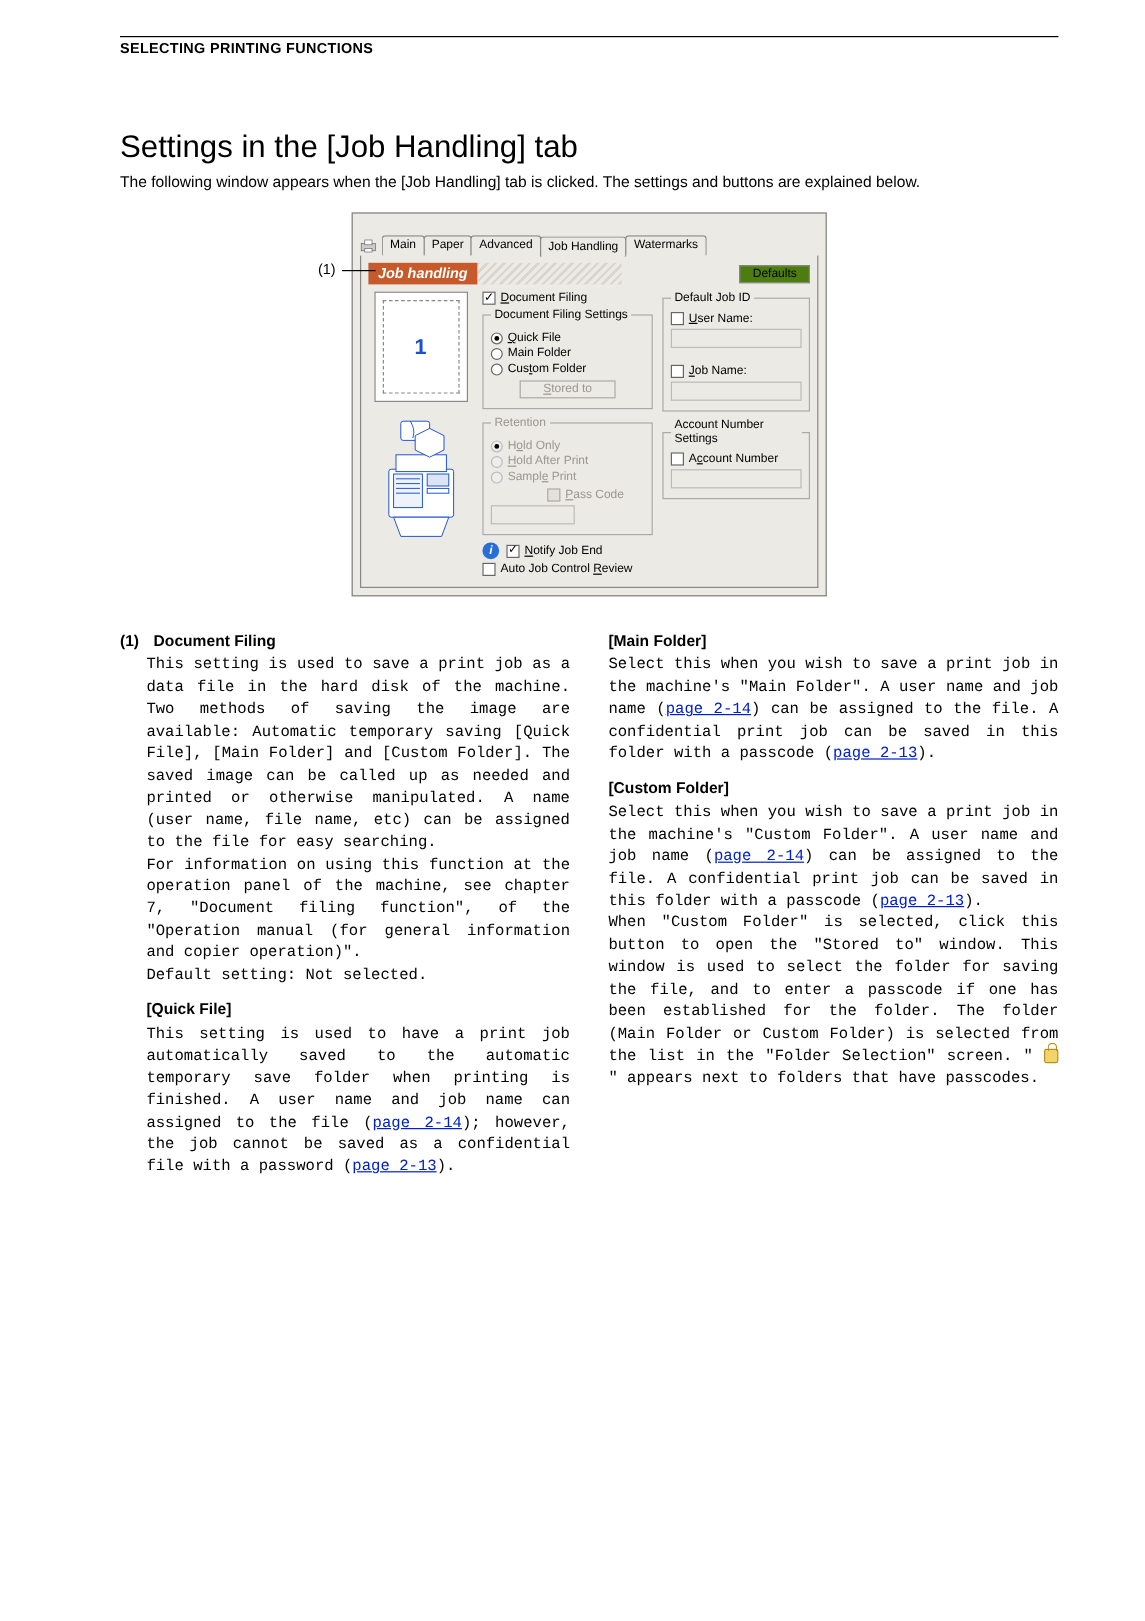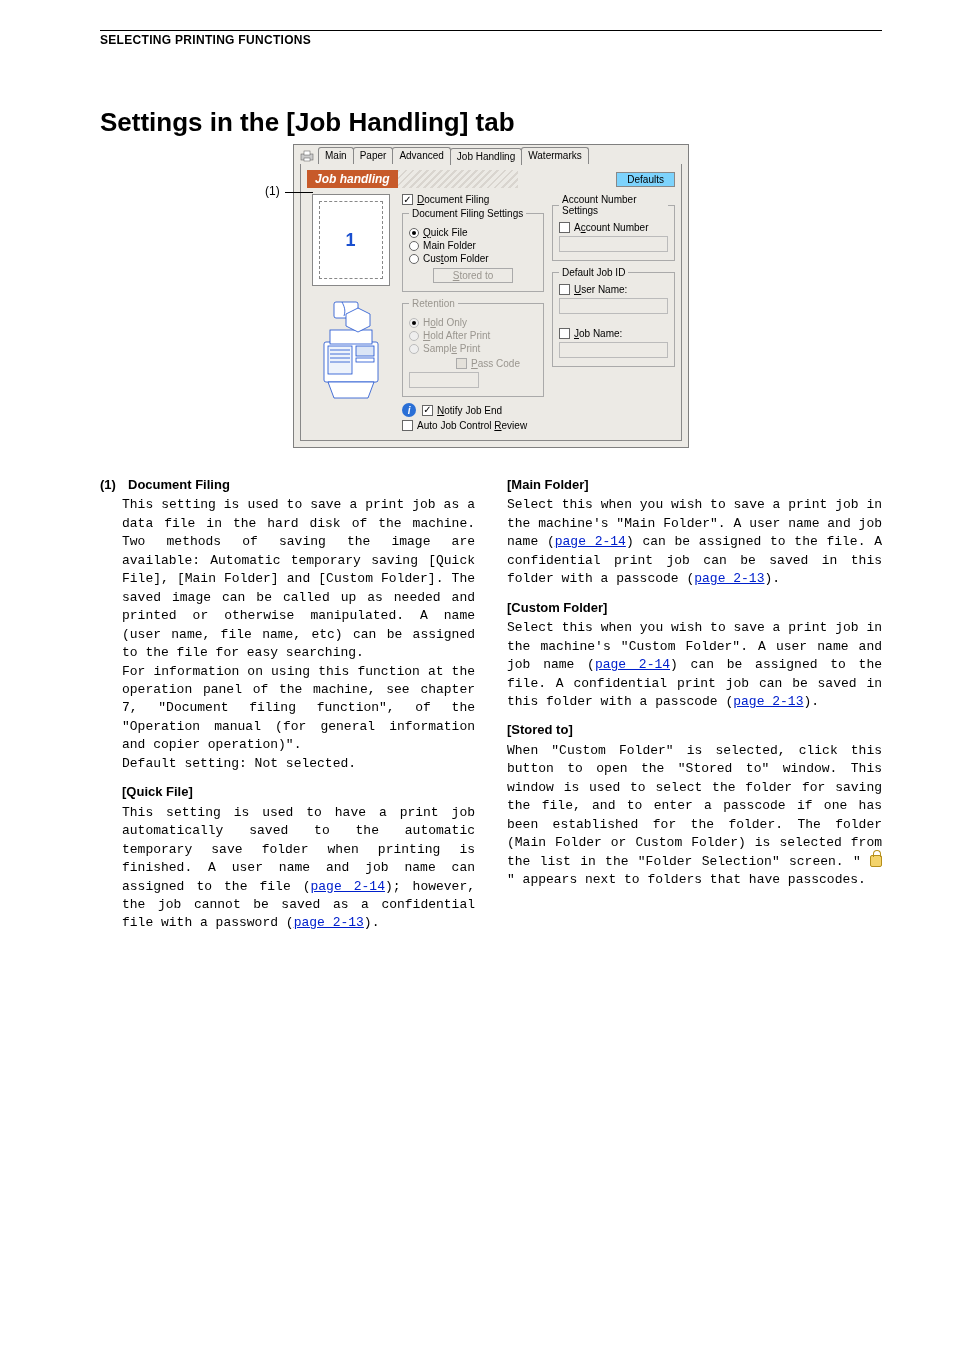--- a/index.html
+++ b/index.html
@@ -1,37 +1,37 @@
 <!DOCTYPE html>
 <html><head>
 <meta charset="utf-8">
 <style>
   * { box-sizing: border-box; margin: 0; padding: 0; }
   html, body { width: 954px; background: #fff; font-family: Arial, Helvetica, sans-serif; color: #000; }
   .page { width: 954px; padding: 30px 72px 40px 100px; position: relative; }
   .header-rule { border-top: 1px solid #000; margin-bottom: 2px; }
   .header-text { font-size: 12px; font-weight: bold; letter-spacing: 0.3px; margin-bottom: 60px; }
-  .title { font-size: 26px; font-weight: bold; margin-bottom: 6px; }
+  .title { font-size: 26px; font-weight: normal; margin-bottom: 6px; }
   .intro { font-size: 13px; margin-bottom: 18px; }
   .figure-wrap { display: flex; justify-content: center; margin-bottom: 28px; }
   .figure { position: relative; }
   .callout-label { position:absolute; left:-28px; top:40px; font-size:12px; }
   .callout-line { position:absolute; left:-8px; top:48px; width:28px; border-top:1px solid #000; }
   
   .dialog { width:396px; border:1px solid #7f7f7f; background:#eceae5; font-family: Tahoma, Arial, sans-serif; font-size:10px; color:#000; }
-  .tabs-row { display:flex; align-items:flex-end; padding: 2px 6px 0 6px; gap:0; }
+  .tabs-row { display:flex; align-items:flex-end; padding: 18px 6px 0 6px; gap:0; }
   .printer-icon { width:14px; height:12px; margin-right:4px; position:relative; top:-2px; }
   .tab { padding:2px 6px 3px 6px; border:1px solid #888; border-bottom:none; background:#eceae5; border-radius:3px 3px 0 0; margin-right:-1px; font-size:10px; cursor:pointer; }
   .tab.active { background:#eceae5; position:relative; top:1px; z-index:2; }
   .tab-body { border:1px solid #888; margin:0 6px 6px 6px; padding:6px; background:#eceae5; border-top:none; }
   .title-bar { display:flex; align-items:center; justify-content:space-between; margin:0 0 6px 0; }
   .title-bar-left { display:flex; align-items:center; gap:0; }
   .jh-title { background:#c75a2a; color:#fff; font-weight:bold; font-size:12px; padding:2px 8px; display:inline-block; font-style:italic; }
   .stripe { width:120px; height:18px; background: repeating-linear-gradient(135deg,#d9d5cf 0,#d9d5cf 2px,#eceae5 2px,#eceae5 5px); }
-  .defaults-btn { font-size:10px; padding:1px 10px; border:1px solid #888; background:#7dd3fc; cursor:pointer; }
+  .defaults-btn { font-size:10px; padding:1px 10px; border:1px solid #888; background:#4d7c0f; cursor:pointer; }
   .cols { display:flex; gap:8px; }
   .col-left { width:92px; display:flex; flex-direction:column; align-items:center; gap:10px; }
   .preview-box { width:78px; height:92px; border:1px solid #888; background:#fff; display:flex; align-items:center; justify-content:center; position:relative; }
   .preview-box::before { content:""; position:absolute; inset:6px; border:1px dashed #888; }
   .preview-num { color:#1a4fcf; font-weight:bold; font-size:18px; position:relative; }
   .mini-printer { width:70px; height:110px; }
   .col-mid { width:150px; }
   .col-right { width:130px; }
   .chk-row { display:flex; align-items:center; gap:4px; font-size:10px; margin-bottom:3px; }
   .chk { width:11px; height:11px; border:1px solid #666; background:#fff; display:inline-flex; align-items:center; justify-content:center; font-size:9px; line-height:1; }
@@ -65,20 +65,21 @@
   .lock-glyph::before { content:""; position:absolute; top:-6px; left:2px; width:6px; height:6px; border:1px solid #b68f1a; border-bottom:none; border-radius:4px 4px 0 0; }
 </style>
 </head>
 <body>
 
 <div class="page">
   <div class="header-rule"></div>
   <div class="header-text">SELECTING PRINTING FUNCTIONS</div>
 
   <h1 class="title">Settings in the [Job Handling] tab</h1>
+  <p class="intro">The following window appears when the [Job Handling] tab is clicked. The settings and buttons are explained below.</p>
 
   <div class="figure-wrap">
     <div class="figure">
       <span class="callout-label">(1)</span>
       <span class="callout-line"></span>
 
       <div class="dialog">
         <div class="tabs-row">
           <svg class="printer-icon" viewBox="0 0 14 12">
               <rect x="1" y="4" width="12" height="6" fill="#ccc" stroke="#555" stroke-width="0.5"></rect>
@@ -171,38 +172,38 @@
                 <span><span class="und">N</span>otify Job End</span>
               </div>
               <div class="chk-row">
                 <span class="chk"></span>
                 <span>Auto Job Control <span class="und">R</span>eview</span>
               </div>
             </div>
 
             <div class="col-right">
               <fieldset class="grp">
-                <legend>Account Number Settings</legend>
-                <div class="chk-row">
-                  <span class="chk"></span>
-                  <span>A<span class="und">c</span>count Number</span>
-                </div>
-                <div class="txt-in disabled"></div>
-              </fieldset>
-              <fieldset class="grp">
                 <legend>Default Job ID</legend>
                 <div class="chk-row">
                   <span class="chk"></span>
                   <span><span class="und">U</span>ser Name:</span>
                 </div>
                 <div class="txt-in disabled"></div>
                 <div style="height:14px;"></div>
                 <div class="chk-row">
                   <span class="chk"></span>
                   <span><span class="und">J</span>ob Name:</span>
+                </div>
+                <div class="txt-in disabled"></div>
+              </fieldset>
+              <fieldset class="grp">
+                <legend>Account Number Settings</legend>
+                <div class="chk-row">
+                  <span class="chk"></span>
+                  <span>A<span class="und">c</span>count Number</span>
                 </div>
                 <div class="txt-in disabled"></div>
               </fieldset>
             </div>
           </div>
         </div>
       </div>
     </div>
   </div>
 
@@ -225,21 +226,20 @@
 
     <div class="content-col">
       <div class="sub-hd" style="margin-top:0;">[Main Folder]</div>
       <p>
         <span>Select this when you wish to save a print job in the machine's "Main Folder". A user name and job name (</span><a href="#" class="link">page 2-14</a><span>) can be assigned to the file. A confidential print job can be saved in this folder with a passcode (</span><a href="#" class="link">page 2-13</a><span>).</span>
       </p>
       <div class="sub-hd">[Custom Folder]</div>
       <p>
         <span>Select this when you wish to save a print job in the machine's "Custom Folder". A user name and job name (</span><a href="#" class="link">page 2-14</a><span>) can be assigned to the file. A confidential print job can be saved in this folder with a passcode (</span><a href="#" class="link">page 2-13</a><span>).</span>
       </p>
-      <div class="sub-hd">[Stored to]</div>
       <p>
         <span>When "Custom Folder" is selected, click this button to open the "Stored to" window. This window is used to select the folder for saving the file, and to enter a passcode if one has been established for the folder. The folder (Main Folder or Custom Folder) is selected from the list in the "Folder Selection" screen. " </span><span class="lock-glyph"></span><span> " appears next to folders that have passcodes.</span>
       </p>
     </div>
   </div>
 
   <div class="page-num">2-12</div>
 </div>
 
 </body></html>

